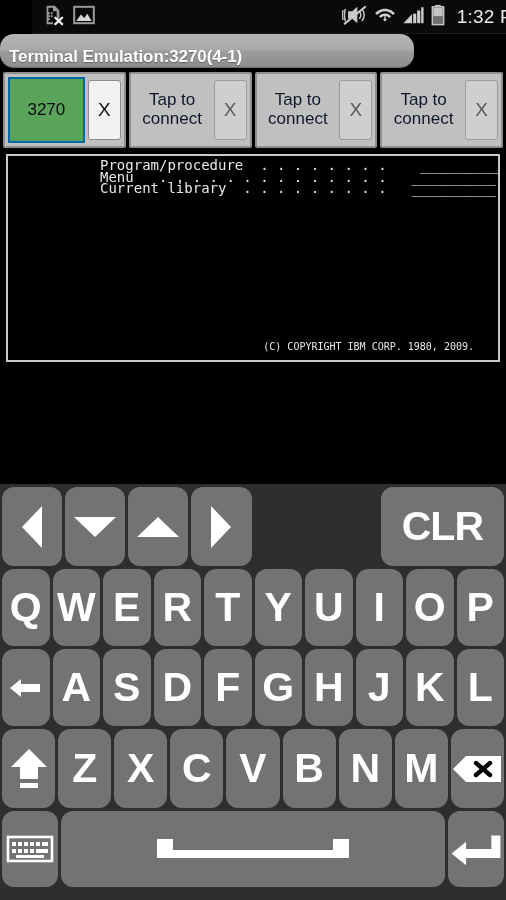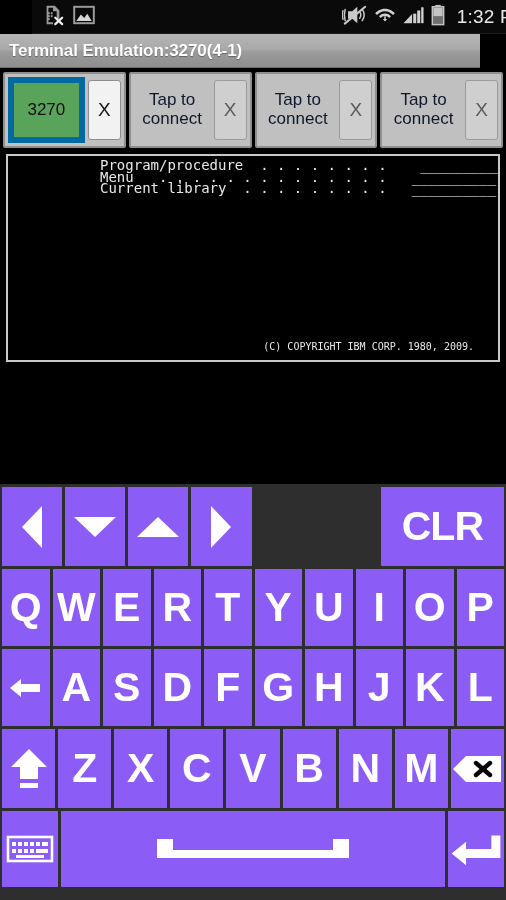--- a/index.html
+++ b/index.html
@@ -21,24 +21,25 @@
   .sb-left{ display:flex; align-items:center; gap:9px; padding-left:10px; }
   .sb-right{ display:flex; align-items:center; gap:6px; margin-left:auto; padding-right:9px; }
   .sb-time{
     color:#e8e8e8; font-size:19px; font-weight:400;
     letter-spacing:0.2px; margin-left:5px;
   }
   .ico{ display:block; }
 
   
   .titlebar{
-    width:480px; height:34px;
+    width:414px; height:34px;
     background:linear-gradient(to bottom,#b4b4b4 0%,#aaaaaa 45%,#9b9b9b 55%,#8e8e8e 100%);
-    display:flex; align-items:center;
+    display:flex; align-items:flex-end;
     border-bottom:1px solid #6e6e6e;
+    border-radius:14px;
   }
   .titlebar-text{
     color:#ffffff; font-size:17px; font-weight:bold;
     padding-left:9px; letter-spacing:-0.1px;
     text-shadow:0 1px 1px rgba(0,0,0,.35);
   }
 
   
   .tabbar{
     width:506px; height:86px;
@@ -59,21 +60,21 @@
   .tab-body{
     flex:1 1 auto;
     display:flex; align-items:center; justify-content:center;
     font-size:17px; color:#0f172a; line-height:1.1;
     text-align:center;
     padding:0 2px;
     word-break:break-word;
   }
   .tab.active .tab-body{
     background:#5aa35a;
-    border:6px solid #0369a1;
+    border:2px solid #0369a1;
     color:#0d0d0d;
   }
   .tab-close{
     width:33px; flex:0 0 33px;
     display:flex; align-items:center; justify-content:center;
     font-size:19px; color:#5b5b5b;
     background:#cfcfcf;
     border:1px solid #9a9a9a;
     border-radius:3px;
     align-self:center; height:60px;
@@ -123,22 +124,22 @@
   }
   .krow{ display:flex; width:100%; gap:3px; padding:0 2px 3px 2px; }
   .krow.r1{ height:82px; }
   .krow.r2{ height:80px; }
   .krow.r3{ height:80px; }
   .krow.r4{ height:82px; }
   .krow.r5{ height:78px; padding-bottom:2px; }
 
   .key{
     flex:1 1 0;
-    background:#8b5cf6;
-    border-radius:0;
+    background:#737373;
+    border-radius:12px;
     display:flex; align-items:center; justify-content:center;
     color:#ffffff;
     font-size:40px; font-weight:bold;
     user-select:none;
     overflow:hidden;
   }
   .key.spacer{ background:#2e2e2e; border-radius:0; }
   .key.fn{ font-size:40px; font-weight:bold; letter-spacing:-1px; }
   .key.glyph{ font-size:30px; }
   .key.narrow{ flex:0 0 56px; }

